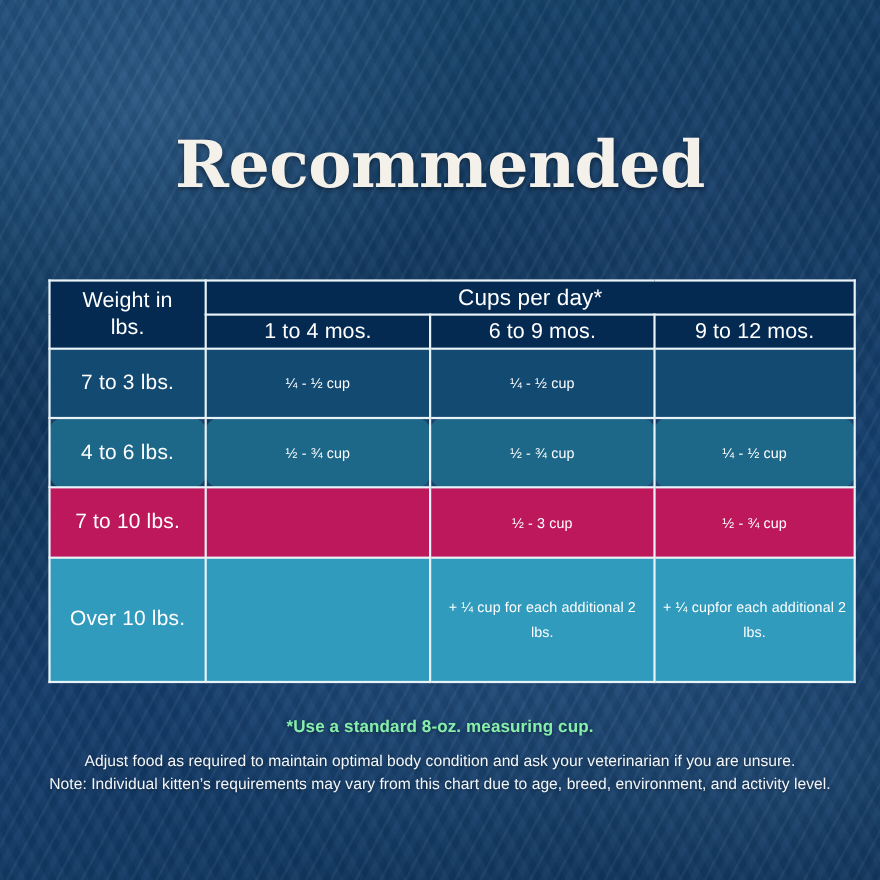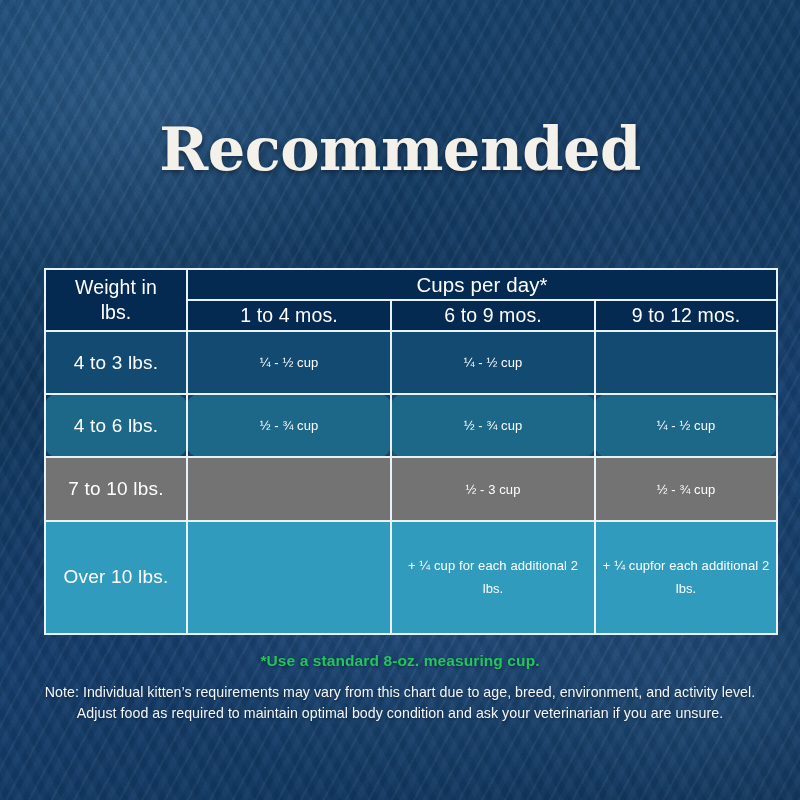--- a/index.html
+++ b/index.html
@@ -82,21 +82,21 @@
     line-height: 76px;
     letter-spacing: -0.5px;
     text-shadow: 0 2px 5px rgba(0,0,0,0.45);
   }
   .title-line { display: block; white-space: nowrap; margin-top: 32px; }
 
   
   #feeding-table {
     position: absolute;
     left: 44px;
-    top: 268px;
+    top: 254px;
     width: 732px;
     height: 367px;
     border-collapse: collapse;
     table-layout: fixed;
   }
   #feeding-table td, #feeding-table th {
     border: 2px solid #e8f3f7;
     text-align: center;
     vertical-align: middle;
     color: #ffffff;
@@ -114,41 +114,41 @@
     font-size: 20.5px;
     margin-top: 48px;
   }
   .col-weight { width: 142px; }
   .col-m1 { width: 204px; }
   .col-m2 { width: 204px; }
   .col-m3 { width: 182px; }
 
   tr.row-1 td { background-color: #134a72; }
   tr.row-2 td { background-color: #1d6789; border-radius: 12px; }
-  tr.row-3 td { background-color: #737373; }
+  tr.row-3 td { background-color: #be185d; }
   tr.row-4 td { background-color: #319bbd; }
 
   td.weight-cell {
     font-size: 19px;
     letter-spacing: 0.2px;
   }
   td.value-cell {
     font-size: 13px;
     line-height: 23px;
     letter-spacing: 0.1px;
   }
 
   
   #footnote-star {
     position: absolute;
     top: 652px;
     left: 0;
     width: 800px;
     text-align: center;
-    color: #22c55e;
+    color: #86efac;
     font-size: 15.5px;
     font-weight: bold;
     letter-spacing: 0.1px;
     text-shadow: 0 1px 3px rgba(0,0,0,0.4);
   }
   #footnote-note {
     position: absolute;
     top: 682px;
     left: 0;
     width: 800px;
@@ -189,21 +189,21 @@
         <th class="hdr hdr-top" colspan="3">Cups per day*</th>
       </tr>
       <tr>
         <th class="hdr">1 to 4 mos.</th>
         <th class="hdr">6 to 9 mos.</th>
         <th class="hdr">9 to 12 mos.</th>
       </tr>
     </thead>
     <tbody>
       <tr class="row-1">
-        <td class="weight-cell">4 to 3 lbs.</td>
+        <td class="weight-cell">7 to 3 lbs.</td>
         <td class="value-cell">¼ - ½ cup</td>
         <td class="value-cell">¼ - ½ cup</td>
         <td class="value-cell"></td>
       </tr>
       <tr class="row-2">
         <td class="weight-cell">4 to 6 lbs.</td>
         <td class="value-cell">½ - ¾ cup</td>
         <td class="value-cell">½ - ¾ cup</td>
         <td class="value-cell">¼ - ½ cup</td>
       </tr>
@@ -218,17 +218,17 @@
         <td class="value-cell"></td>
         <td class="value-cell">+ ¼ cup for each additional 2 lbs.</td>
         <td class="value-cell">+ ¼ cupfor each additional 2 lbs.</td>
       </tr>
     </tbody>
   </table>
 
   <div id="footnote-star">*Use a standard 8-oz. measuring cup.</div>
 
   <div id="footnote-note">
+    <span class="note-line">Adjust food as required to maintain optimal body condition and ask your veterinarian if you are unsure.</span>
     <span class="note-line">Note: Individual kitten’s requirements may vary from this chart due to age, breed, environment, and activity level.</span>
-    <span class="note-line">Adjust food as required to maintain optimal body condition and ask your veterinarian if you are unsure.</span>
   </div>
 
 </div>
 
 </body></html>

